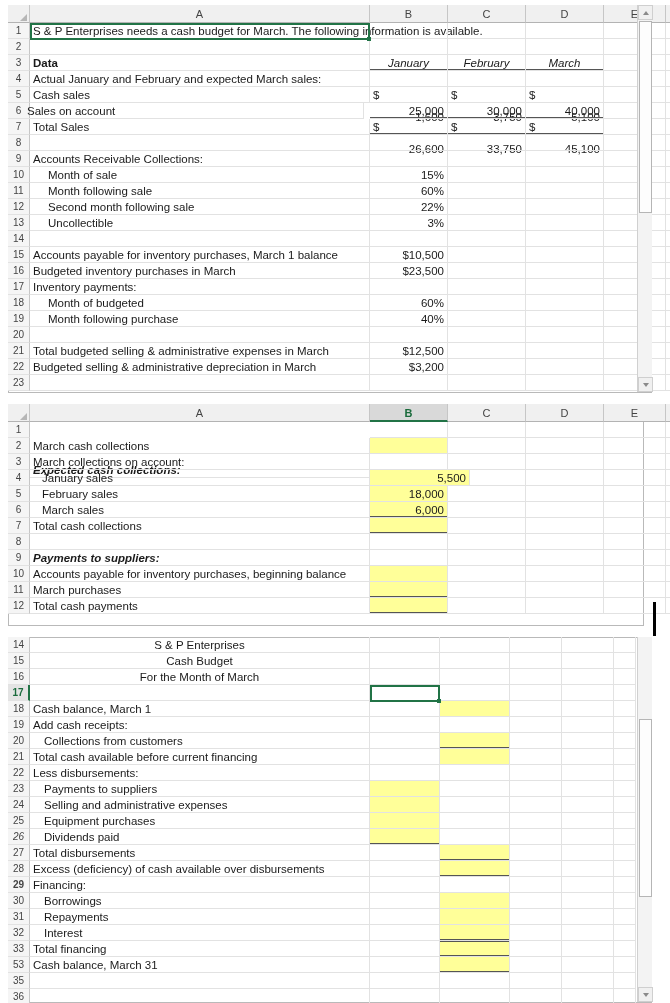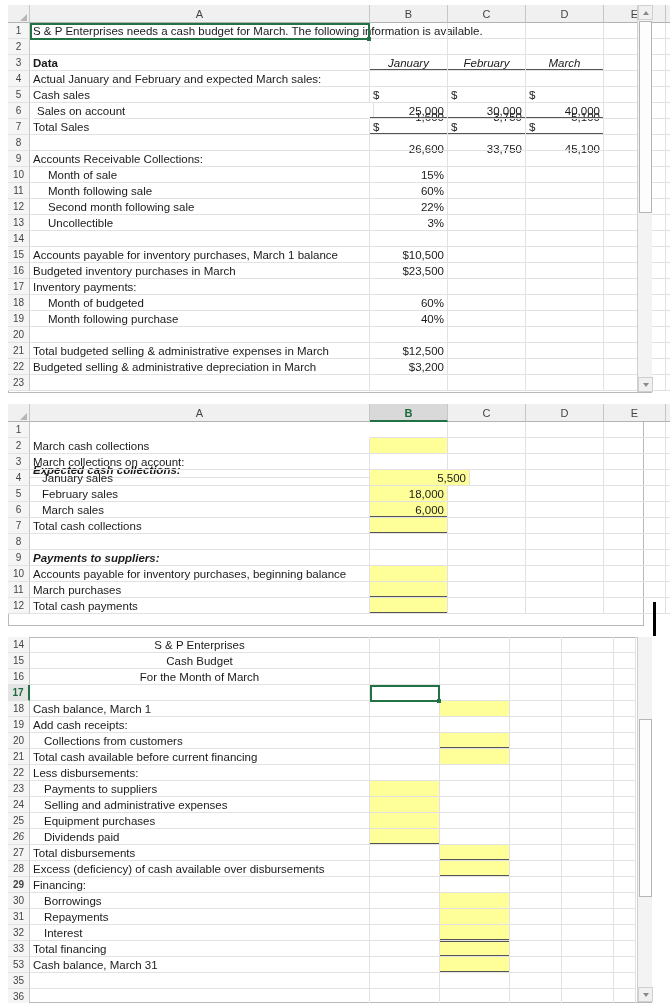--- a/index.html
+++ b/index.html
@@ -132,21 +132,21 @@
         <div class="sym" style="">$</div>
         <div class="num" style="">3,750</div>
       </div>
       <div class="cur" style="left:518px;top:82px;width:78px;">
         <div class="sym" style="">$</div>
         <div class="num" style="">5,100</div>
       </div>
       <div class="cell" style="left:596px;top:82px;width:62px;"></div>
       <div class="cell nb" style="left:658px;top:82px;width:28px;"></div>
       <div class="rh" style="top:98px;">6</div>
-      <div class="cell l" style="left:26px;top:98px;width:340px;">Sales on account</div>
+      <div class="cell l" style="left:16px;top:98px;width:340px;">Sales on account</div>
       <div class="cell r u" style="left:362px;top:98px;width:78px;">25,000</div>
       <div class="cell r u" style="left:440px;top:98px;width:78px;">30,000</div>
       <div class="cell r u" style="left:518px;top:98px;width:78px;">40,000</div>
       <div class="cell" style="left:596px;top:98px;width:62px;"></div>
       <div class="cell nb" style="left:658px;top:98px;width:28px;"></div>
       <div class="rh" style="top:114px;">7</div>
       <div class="cell l" style="left:22px;top:114px;width:340px;">Total Sales</div>
       <div class="cur uu" style="left:362px;top:114px;width:78px;">
         <div class="sym" style="">$</div>
         <div class="num" style="">26,600</div>

